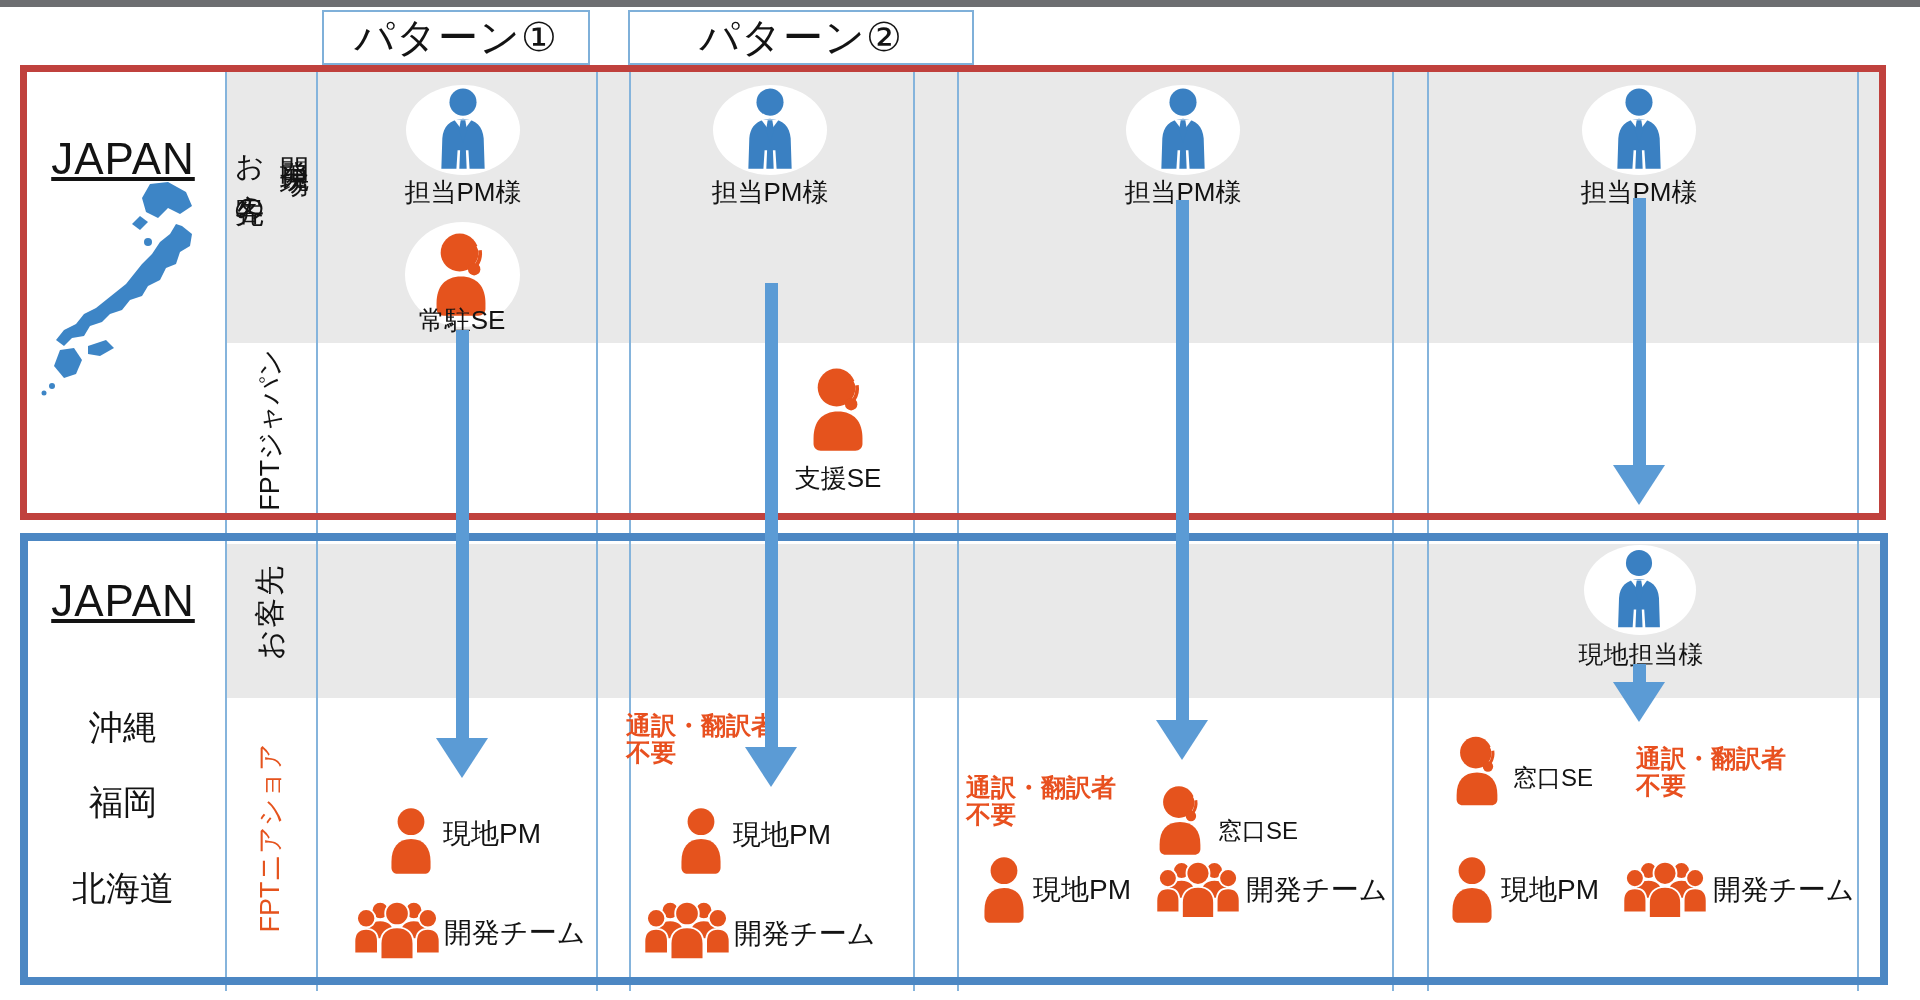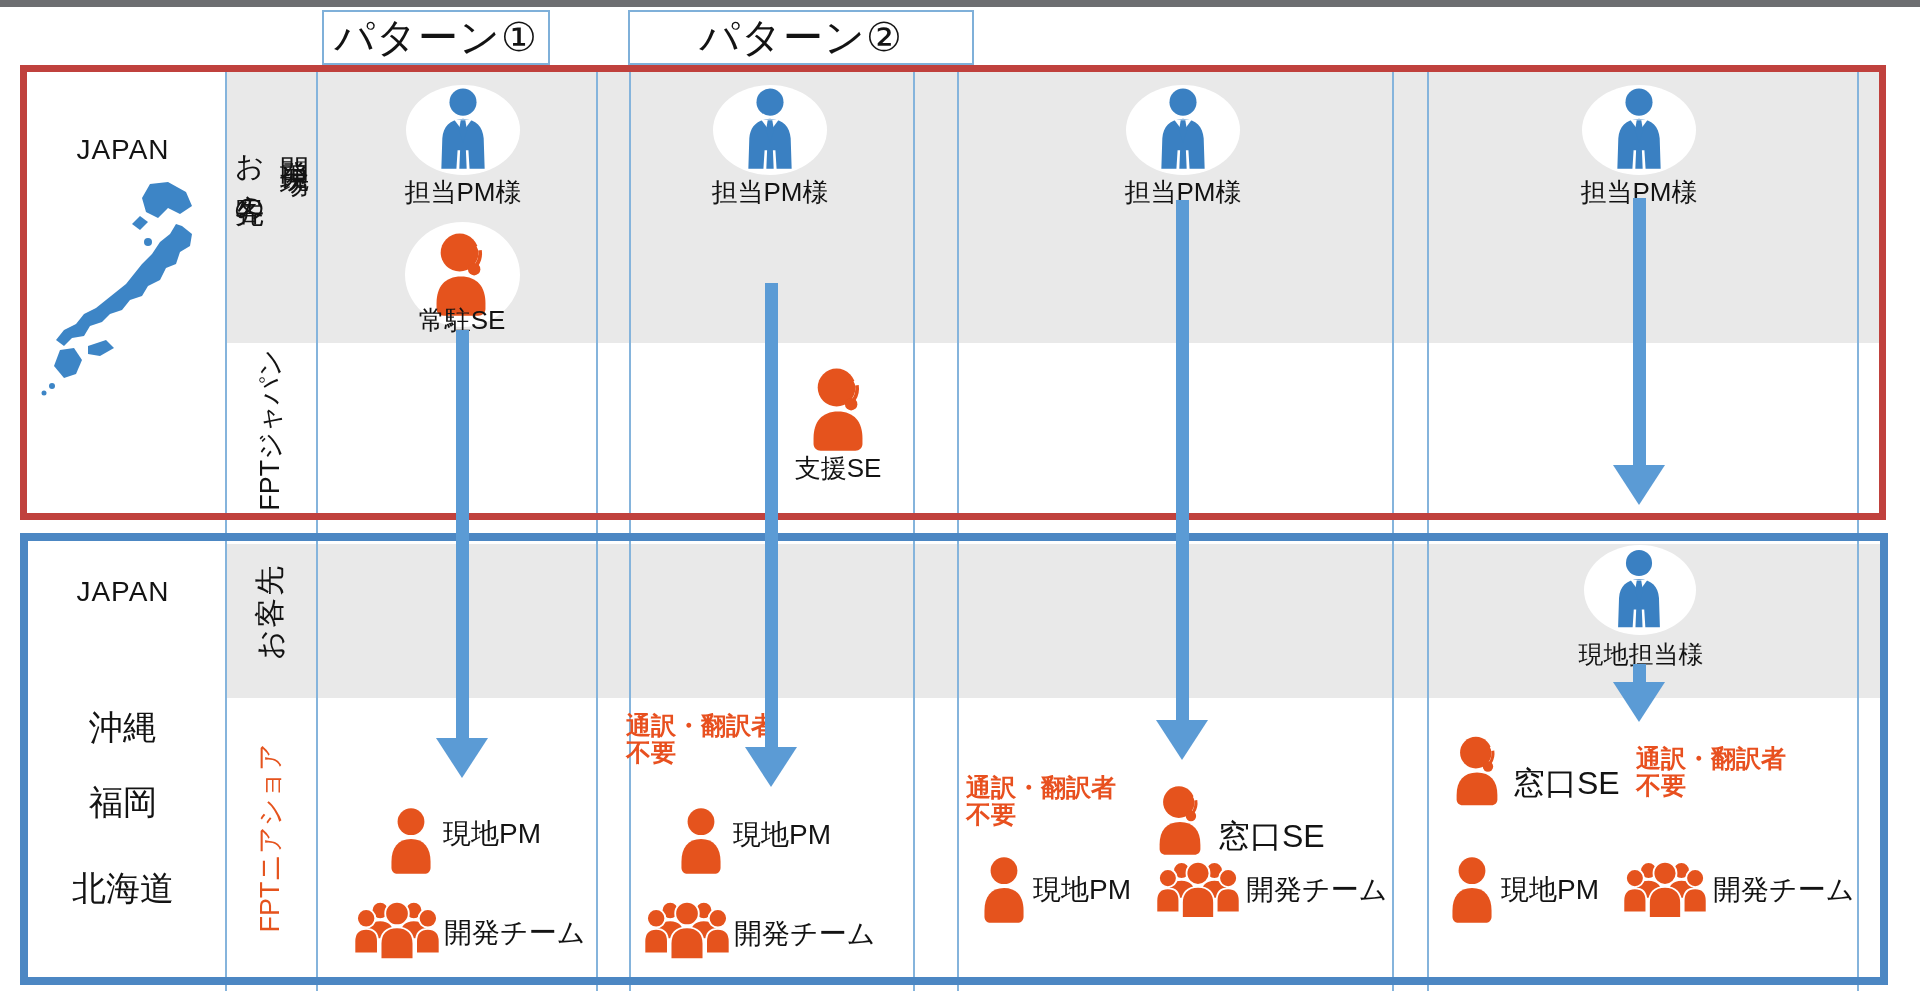--- a/index.html
+++ b/index.html
@@ -9,26 +9,26 @@
   .topbar{position:absolute;left:0;top:0;width:1920px;height:7px;background:#6d6e71;}
   .hdr{position:absolute;top:10px;height:55px;background:#fff;border:2px solid #7fb0d9;
        box-sizing:border-box;display:flex;align-items:center;justify-content:center;
        font-size:40px;letter-spacing:1px;z-index:3;}
   .vline{position:absolute;top:66px;height:925px;width:2px;background:#85b4dc;z-index:2;}
   .band{position:absolute;left:225px;width:1656px;background:#e9e9e9;z-index:1;}
   .redbox{position:absolute;left:20px;top:65px;width:1866px;height:455px;
           border:7px solid #c0413d;box-sizing:border-box;z-index:5;pointer-events:none;}
   .bluebox{position:absolute;left:20px;top:533px;width:1868px;height:452px;
            border:8px solid #4c87c3;box-sizing:border-box;z-index:5;pointer-events:none;}
-  .region{position:absolute;left:33px;width:180px;text-align:center;font-size:28px;
-          letter-spacing:1px;z-index:4;}
+  .region{position:absolute;left:33px;width:180px;text-align:center;font-size:44px;
+          letter-spacing:1px;z-index:4;text-decoration:underline;}
   .loc{position:absolute;left:33px;width:180px;text-align:center;font-size:34px;z-index:4;}
   .lbl{position:absolute;z-index:4;white-space:nowrap;}
   .ctr{width:200px;text-align:center;}
-  .s25{font-size:25px;} .s26{font-size:26px;} .s27{font-size:32px;} .big{font-size:28px;text-align:center;}
+  .s25{font-size:25px;} .s26{font-size:26px;} .s27{font-size:24px;} .big{font-size:28px;text-align:center;}
   .note{position:absolute;width:170px;color:#e8501f;font-size:25px;line-height:27px;
         font-weight:600;z-index:4;}
   .ellipse{position:absolute;background:#fff;border-radius:50%;z-index:3;}
   .shaft{position:absolute;width:13px;background:#5b9bd5;z-index:6;}
   .ahead{position:absolute;width:0;height:0;border-left:26px solid transparent;
          border-right:26px solid transparent;border-top:40px solid #5b9bd5;z-index:6;}
   .icon{position:absolute;z-index:4;}
   .blue{color:#3a80c2;} .orange{color:#e5531d;}
   .vrot{position:absolute;white-space:nowrap;transform:translate(-50%,-50%) rotate(-90deg);z-index:4;}
   .vcols{position:absolute;display:flex;gap:5px;z-index:4;}
@@ -70,21 +70,21 @@
         <path d="M23 15.6 c-6 0-8.8 3.7-8.8 8.7 v8.3 h17.6 v-8.3 c0-5-2.8-8.7-8.8-8.7 Z"></path>
       </g>
     </symbol>
   </defs>
 </svg>
 
 <div class="stage">
 
   <div class="topbar"></div>
 
-  <div class="hdr" style="left:322px;width:228px;">
+  <div class="hdr" style="left:322px;width:268px;">
       <span>パターン①</span>
     </div>
   <div class="hdr" style="left:628px;width:346px;">
       <span>パターン②</span>
     </div>
 
   <div class="band" style="top:72px;height:271px;"></div>
   <div class="band" style="top:544px;height:154px;"></div>
 
   <div class="vline" style="left:225px;"></div>
@@ -156,21 +156,21 @@
       <use href="#ic-suit"></use>
     </svg>
   <div class="lbl ctr s26" style="left:670px;top:175px;">担当PM様</div>
 
   <div class="shaft" style="left:765px;top:283px;height:464px;"></div>
   <div class="ahead" style="left:745px;top:747px;"></div>
 
   <svg class="icon orange" style="left:808px;top:366px;" width="60" height="86">
       <use href="#ic-headset"></use>
     </svg>
-  <div class="lbl ctr s26" style="left:738px;top:451px;">支援SE</div>
+  <div class="lbl ctr s26" style="left:738px;top:461px;">支援SE</div>
 
   <div class="note" style="left:626px;top:712px;">
     <div>通訳・翻訳者</div>
     <div>不要</div>
   </div>
 
   <svg class="icon orange" style="left:678px;top:807px;" width="46" height="68">
       <use href="#ic-person"></use>
     </svg>
   <div class="lbl big" style="left:733px;top:816px;">現地PM</div>

